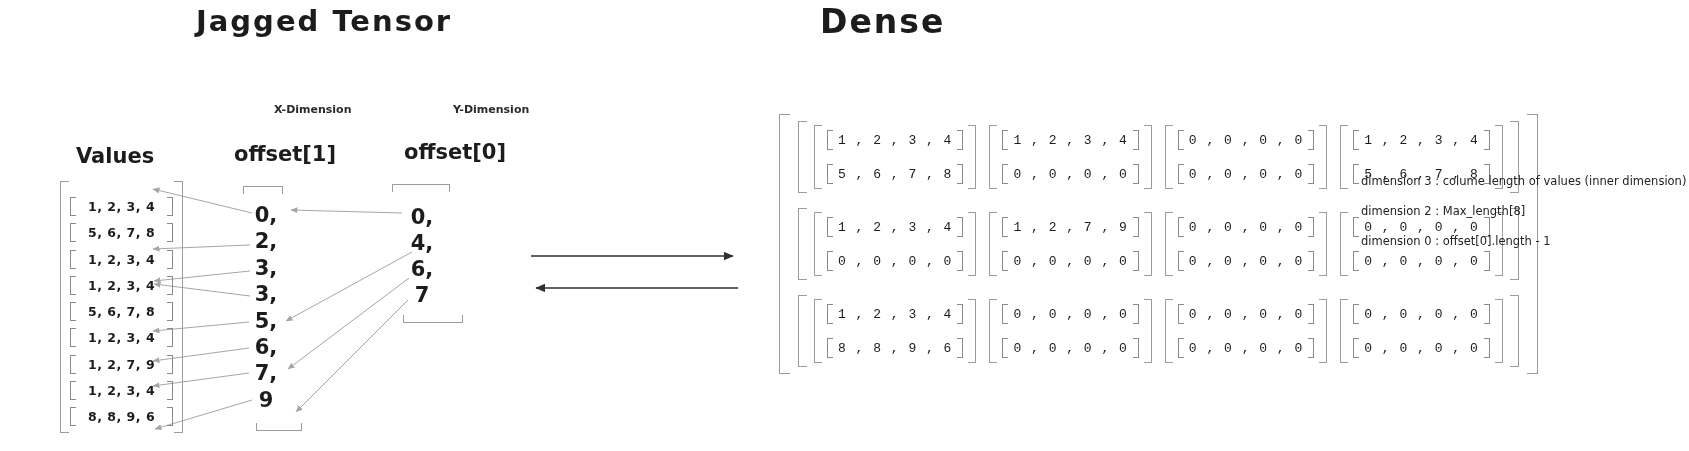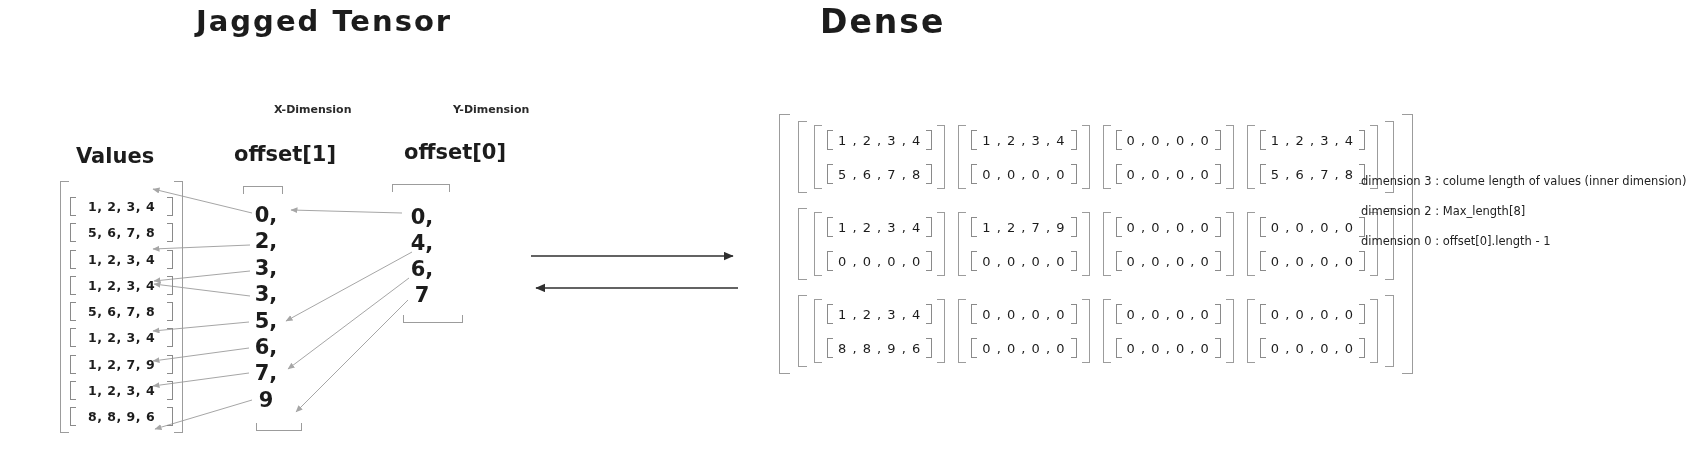--- a/index.html
+++ b/index.html
@@ -65,21 +65,21 @@
   #dense { position:absolute; left:779px; top:114px; height:260px; display:flex; align-items:stretch; }
   .obrk.xl { flex:0 0 10px; width:10px; }
   #dense-blocks { display:flex; flex-direction:column; justify-content:space-between; padding:7px 5px; }
   .dblock { display:flex; align-items:stretch; height:72px; }
   .brk { width:7px; flex:0 0 7px; }
   .brk.l { border-left:1.3px solid var(--brk); border-top:1.3px solid var(--brk); border-bottom:1.3px solid var(--brk); }
   .brk.r { border-right:1.3px solid var(--brk); border-top:1.3px solid var(--brk); border-bottom:1.3px solid var(--brk); }
   .brk.lg { width:8px; flex:0 0 8px; margin:0 3px; }
   .dmats { display:flex; gap:13px; padding:0 4px; align-items:center; }
   .dmat { display:flex; align-items:stretch; height:64px; }
-  .dvecs { display:flex; flex-direction:column; justify-content:space-between; padding:4px 5px; }
+  .dvecs { display:flex; flex-direction:column; justify-content:space-between; padding:4px 5px;font-family:Liberation Mono, monospace; }
   .dvec { display:flex; align-items:center; height:22px; }
   .dvec .brkv { height:18px; }
   .dvec-text { padding:0 5px; font-size:13px; letter-spacing:1px; white-space:nowrap; color:var(--ink); }
 
   
   #annotations { position:absolute; left:1345px; top:166px; font-size:11.5px; font-weight:500; color:#222;margin-left:16px; }
   .annot { height:30px; line-height:30px; white-space:nowrap; }
 </style>
 </head>
 <body>

